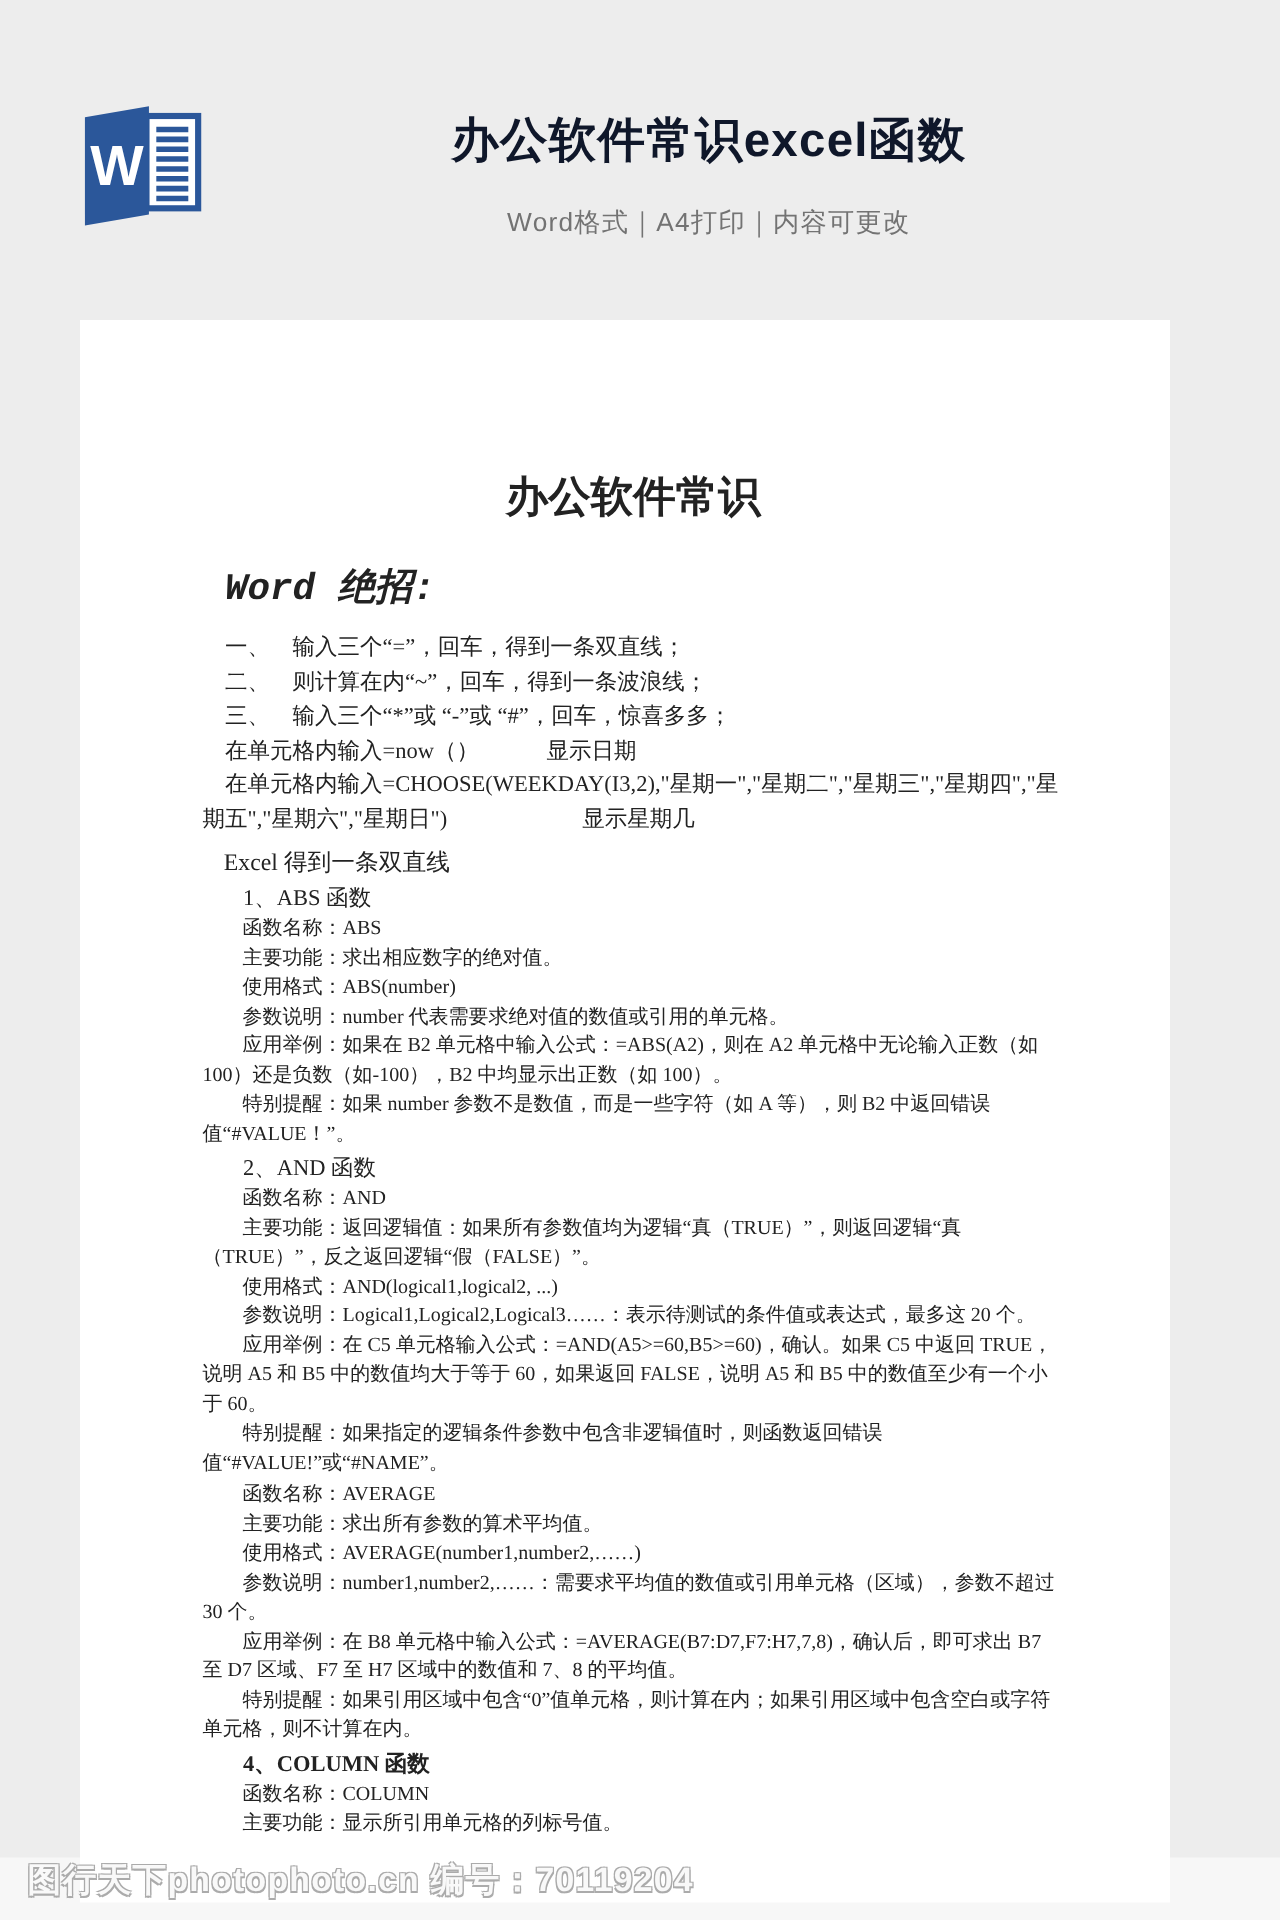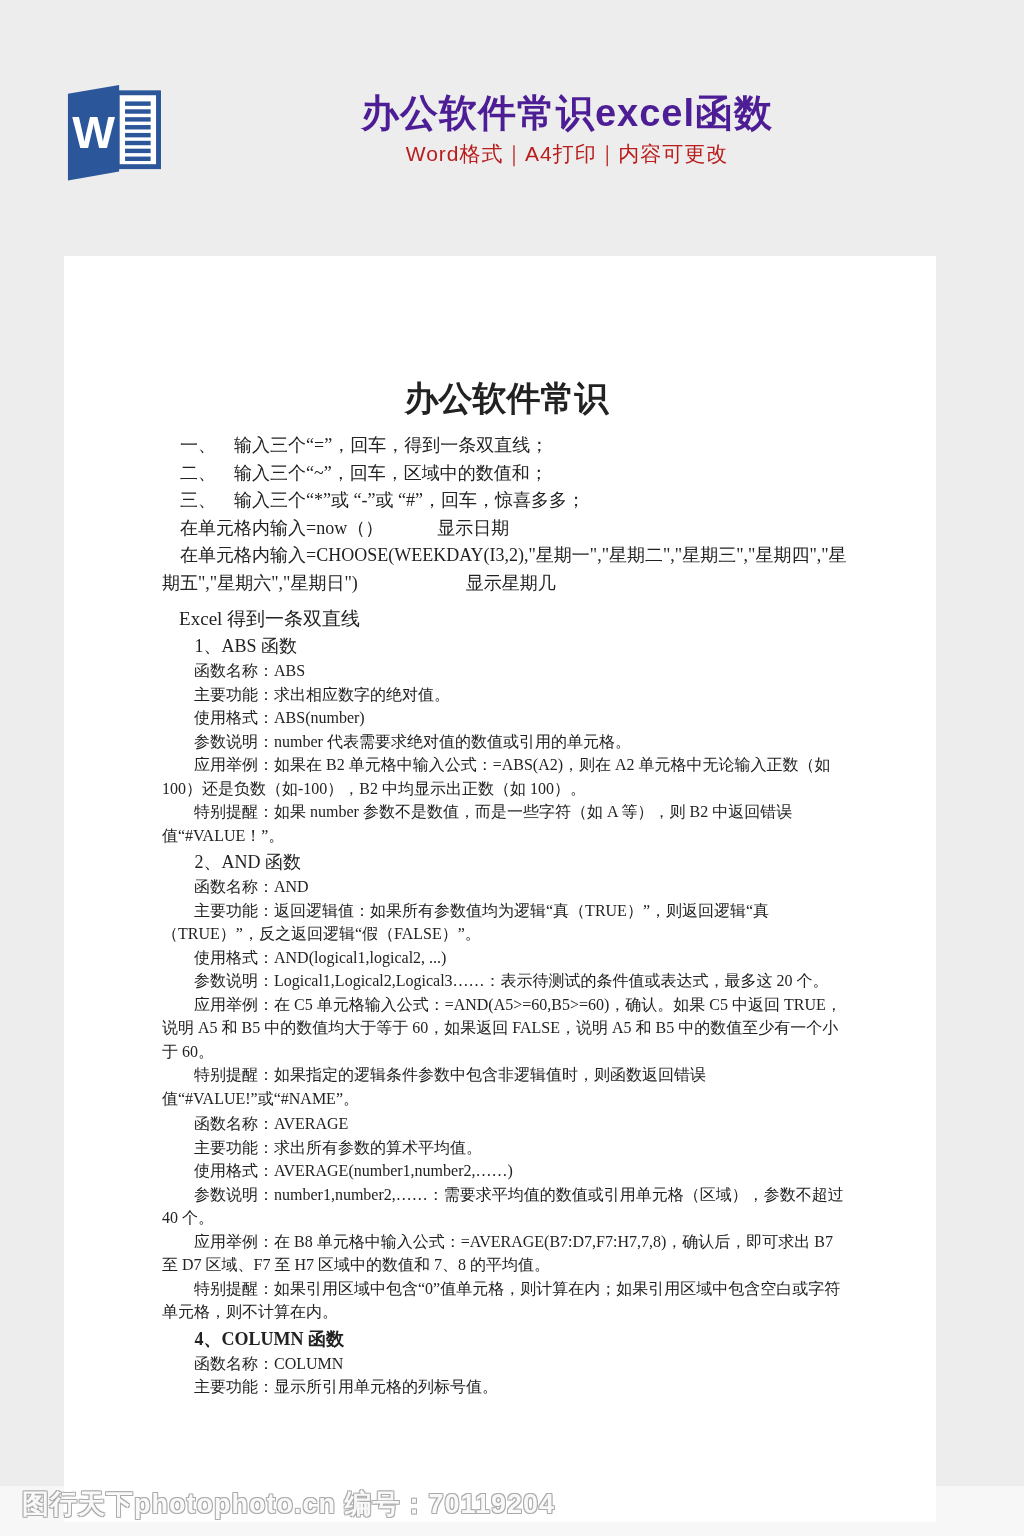--- a/index.html
+++ b/index.html
@@ -12,28 +12,28 @@
     overflow: hidden;
     font-family: "Liberation Sans", sans-serif;
   }
   
   .site-header { position: relative; height: 256px; }
   .word-icon { position: absolute; left: 54px; top: 80px; width: 148px; height: 128px; }
   .header-text { padding-top: 90px; margin-left: 110px; text-align: center; }
   .header-title {
     font-size: 38px;
     font-weight: bold;
-    color: #4c1d95;
+    color: #0f172a;
     letter-spacing: 1px;
     line-height: 46px;
   }
   .header-subtitle {
-    margin-top: 4px;
+    margin-top: 28px;
     font-size: 21px;
-    color: #b91c1c;
+    color: #737373;
     letter-spacing: 1px;
   }
   
   .doc-page {
     position: absolute;
     left: 64px;
     top: 256px;
     width: 872px;
     height: 1266px;
     background: #ffffff;
@@ -124,23 +124,24 @@
       <text x="40" y="69" font-size="46" font-weight="bold" fill="#ffffff" text-anchor="middle" font-family="Liberation Sans, sans-serif">W</text>
     </svg>
     <div class="header-text">
       <div class="header-title">办公软件常识excel函数</div>
       <div class="header-subtitle">Word格式｜A4打印｜内容可更改</div>
     </div>
   </header>
 
   <main class="doc-page">
     <h1 class="doc-title">办公软件常识</h1>
+    <h2 class="tricks-heading">Word 绝招:</h2>
     <div class="intro-lines">
         <p class="intro-line">一、　输入三个“=”，回车，得到一条双直线；</p>
-        <p class="intro-line">二、　输入三个“~”，回车，区域中的数值和；</p>
+        <p class="intro-line">二、　则计算在内“~”，回车，得到一条波浪线；</p>
         <p class="intro-line">三、　输入三个“*”或 “-”或 “#”，回车，惊喜多多；</p>
         <p class="intro-line">在单元格内输入=now（）　　　显示日期</p>
         <p class="intro-line">在单元格内输入=CHOOSE(WEEKDAY(I3,2),"星期一","星期二","星期三","星期四","星期五","星期六","星期日")　　　　　　显示星期几</p>
       </div>
     <p class="excel-heading">Excel 得到一条双直线</p>
     <div class="function-sections">
         <div class="section">
           <p class="sec-heading">1、ABS 函数</p>
           <p class="para">函数名称：ABS</p>
           <p class="para">主要功能：求出相应数字的绝对值。</p>
@@ -155,21 +156,21 @@
           <p class="para">主要功能：返回逻辑值：如果所有参数值均为逻辑“真（TRUE）”，则返回逻辑“真（TRUE）”，反之返回逻辑“假（FALSE）”。</p>
           <p class="para">使用格式：AND(logical1,logical2, ...)</p>
           <p class="para">参数说明：Logical1,Logical2,Logical3……：表示待测试的条件值或表达式，最多这 20 个。</p>
           <p class="para">应用举例：在 C5 单元格输入公式：=AND(A5&gt;=60,B5&gt;=60)，确认。如果 C5 中返回 TRUE，说明 A5 和 B5 中的数值均大于等于 60，如果返回 FALSE，说明 A5 和 B5 中的数值至少有一个小于 60。</p>
           <p class="para">特别提醒：如果指定的逻辑条件参数中包含非逻辑值时，则函数返回错误值“#VALUE!”或“#NAME”。</p>
         </div>
         <div class="section">
           <p class="para">函数名称：AVERAGE</p>
           <p class="para">主要功能：求出所有参数的算术平均值。</p>
           <p class="para">使用格式：AVERAGE(number1,number2,……)</p>
-          <p class="para">参数说明：number1,number2,……：需要求平均值的数值或引用单元格（区域），参数不超过 40 个。</p>
+          <p class="para">参数说明：number1,number2,……：需要求平均值的数值或引用单元格（区域），参数不超过 30 个。</p>
           <p class="para">应用举例：在 B8 单元格中输入公式：=AVERAGE(B7:D7,F7:H7,7,8)，确认后，即可求出 B7 至 D7 区域、F7 至 H7 区域中的数值和 7、8 的平均值。</p>
           <p class="para">特别提醒：如果引用区域中包含“0”值单元格，则计算在内；如果引用区域中包含空白或字符单元格，则不计算在内。</p>
         </div>
         <div class="section">
           <p class="sec-heading bold">4、COLUMN 函数</p>
           <p class="para">函数名称：COLUMN</p>
           <p class="para">主要功能：显示所引用单元格的列标号值。</p>
         </div>
       </div>
   </main>

